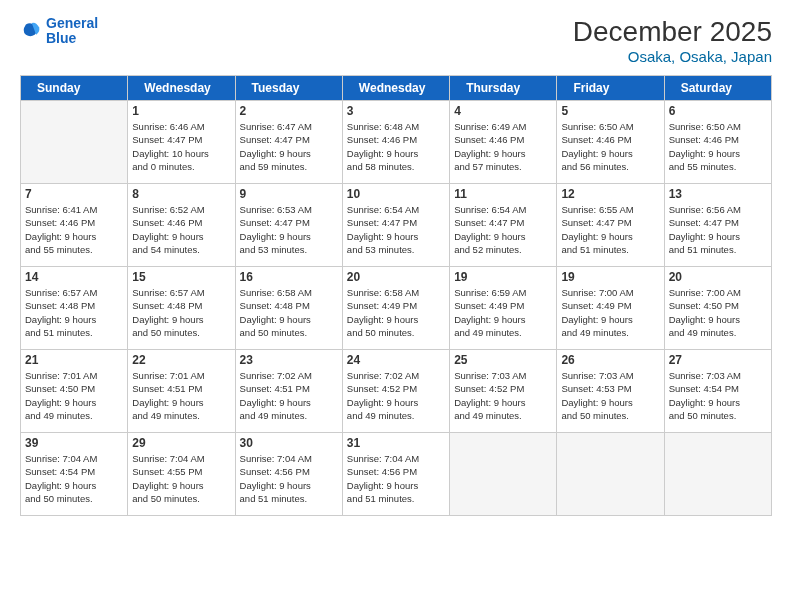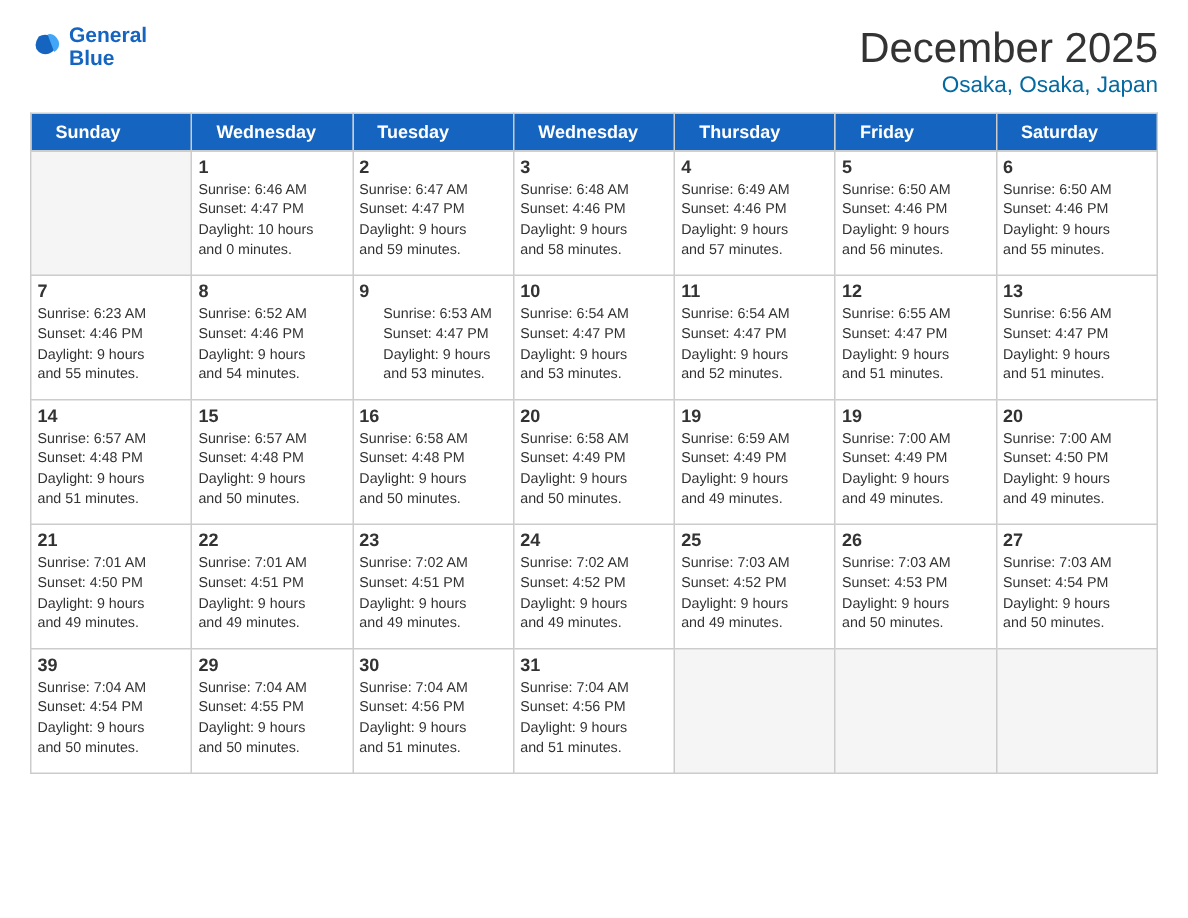--- a/index.html
+++ b/index.html
@@ -170,35 +170,35 @@
             <span class="day-number">6</span>
             <div class="day-info" style="white-space: pre-line;">Sunrise: 6:50 AM
 Sunset: 4:46 PM
 Daylight: 9 hours
 and 55 minutes.</div>
           </td>
         </tr>
         <tr>
           <td>
             <span class="day-number">7</span>
-            <div class="day-info" style="white-space: pre-line;">Sunrise: 6:23 AM
+            <div class="day-info" style="white-space: pre-line;">Sunrise: 6:41 AM
 Sunset: 4:46 PM
 Daylight: 9 hours
 and 55 minutes.</div>
           </td>
           <td>
             <span class="day-number">8</span>
             <div class="day-info" style="white-space: pre-line;">Sunrise: 6:52 AM
 Sunset: 4:46 PM
 Daylight: 9 hours
 and 54 minutes.</div>
           </td>
           <td>
             <span class="day-number">9</span>
-            <div class="day-info" style="white-space: pre-line; margin-left: 16px;">Sunrise: 6:53 AM
+            <div class="day-info" style="white-space: pre-line;">Sunrise: 6:53 AM
 Sunset: 4:47 PM
 Daylight: 9 hours
 and 53 minutes.</div>
           </td>
           <td>
             <span class="day-number">10</span>
             <div class="day-info" style="white-space: pre-line;">Sunrise: 6:54 AM
 Sunset: 4:47 PM
 Daylight: 9 hours
 and 53 minutes.</div>

